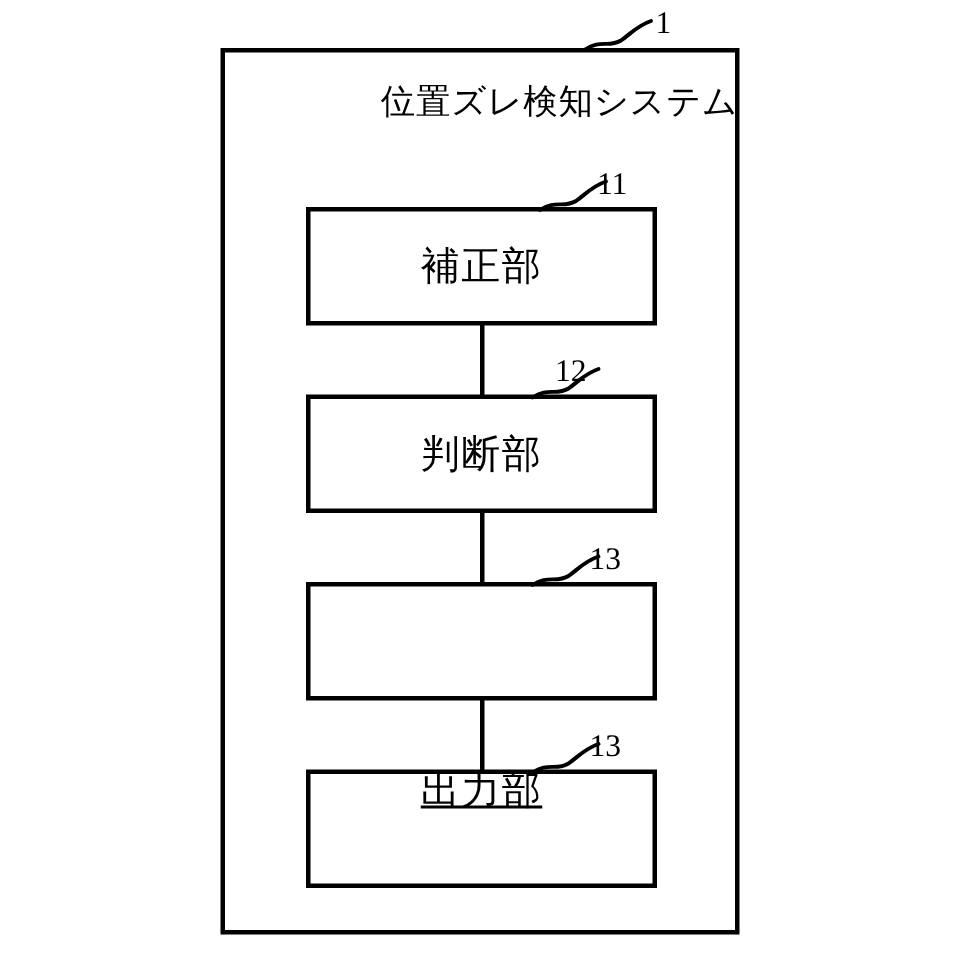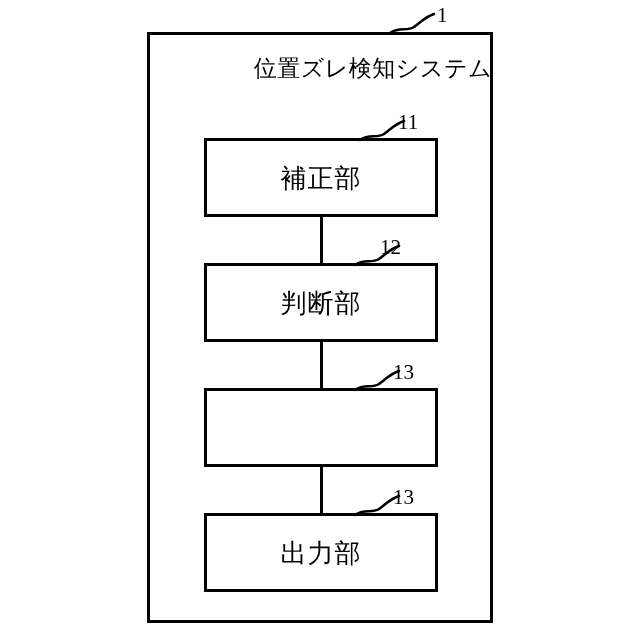--- a/index.html
+++ b/index.html
@@ -95,20 +95,20 @@
   </svg>
 
   <div class="sys-title">位置ズレ検知システム</div>
 
   <div class="ref-num" style="left:437px; top:5px;">1</div>
 
   <div class="unit-label" style="top:163px;">補正部</div>
   <div class="ref-num" style="left:398px; top:112px;">11</div>
 
   <div class="unit-label" style="top:288px;">判断部</div>
-  <div class="ref-num" style="left:380px; top:237px;">12</div>
+  <div class="ref-num" style="left:370px; top:237px;">12</div>
 
   <div class="ref-num" style="left:393px; top:362px;">13</div>
 
-  <div class="unit-label" style="top:538px;">出力部</div>
+  <div class="unit-label" style="top:512px;text-decoration:underline;">出力部</div>
   <div class="ref-num" style="left:393px; top:487px;">13</div>
 
 </div>
 
 </body></html>

